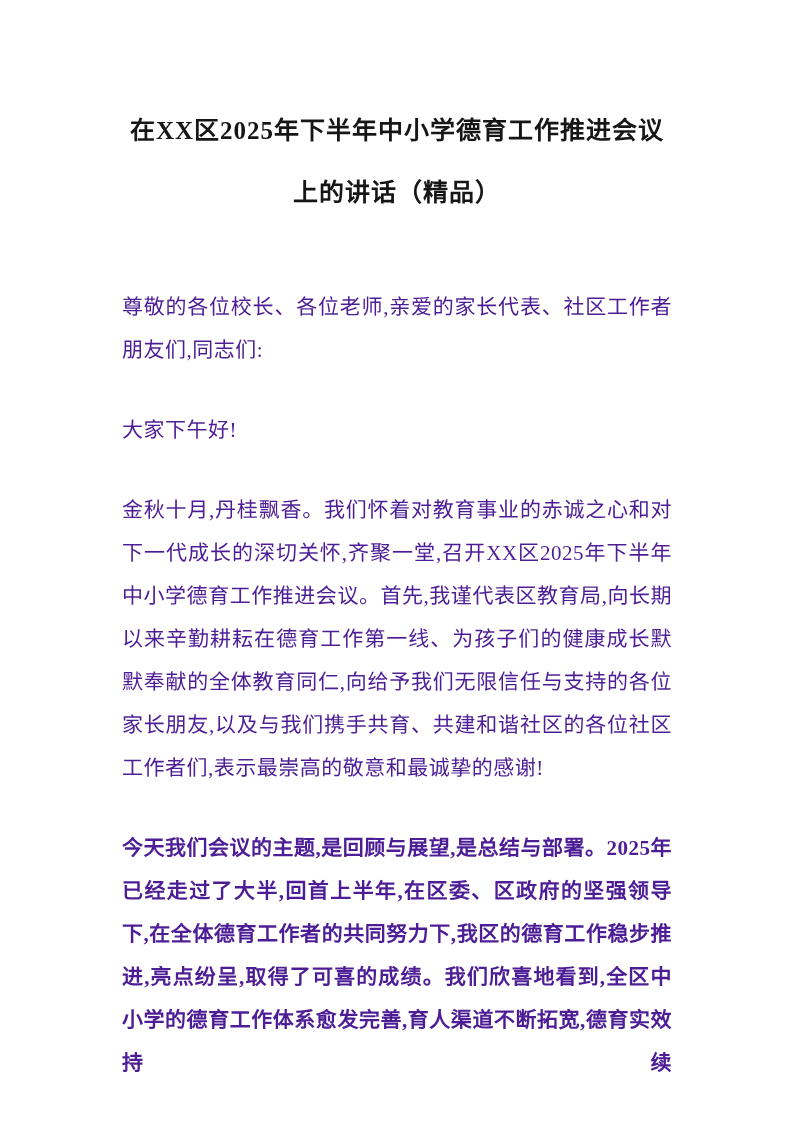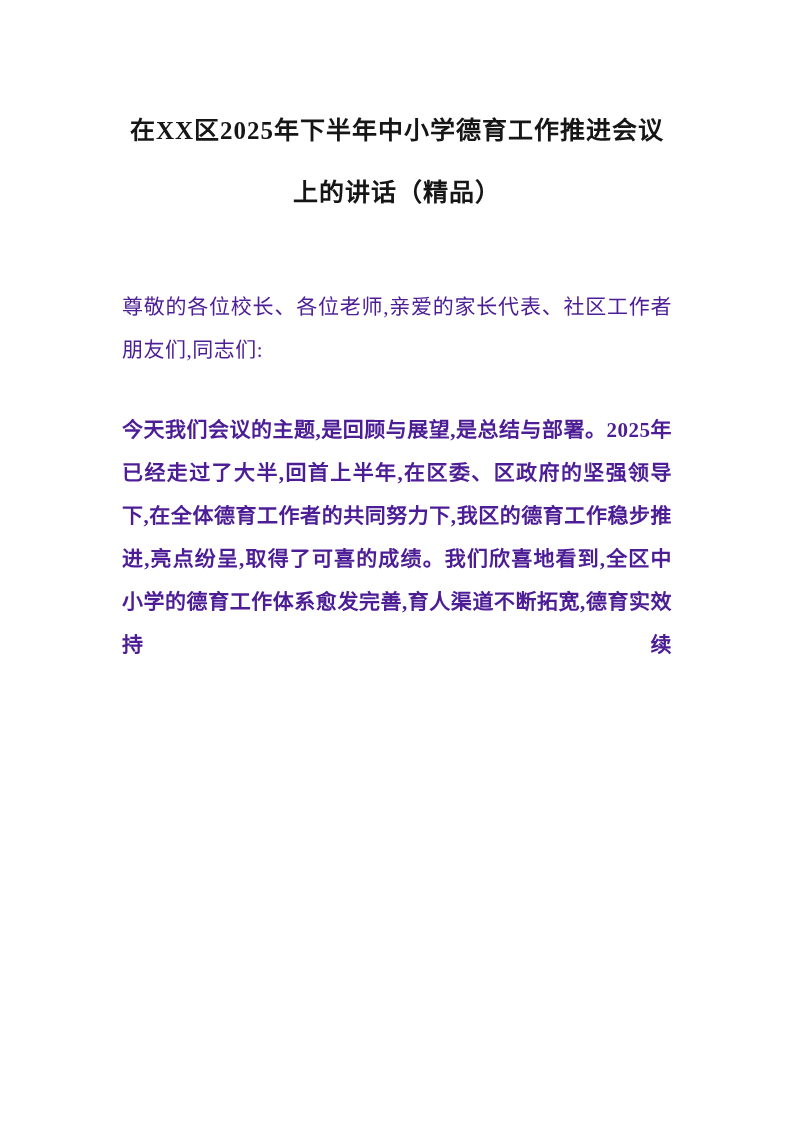--- a/index.html
+++ b/index.html
@@ -44,16 +44,18 @@
   }
 </style>
 </head>
 <body>
 
 <div class="page">
   <h1 class="doc-title">在XX区2025年下半年中小学德育工作推进会议上的讲话（精品）</h1>
 
   <p class="doc-paragraph">尊敬的各位校长、各位老师,亲爱的家长代表、社区工作者朋友们,同志们:</p>
 
+  <p class="doc-paragraph">大家下午好!</p>
 
+  <p class="doc-paragraph">金秋十月,丹桂飘香。我们怀着对教育事业的赤诚之心和对下一代成长的深切关怀,齐聚一堂,召开XX区2025年下半年中小学德育工作推进会议。首先,我谨代表区教育局,向长期以来辛勤耕耘在德育工作第一线、为孩子们的健康成长默默奉献的全体教育同仁,向给予我们无限信任与支持的各位家长朋友,以及与我们携手共育、共建和谐社区的各位社区工作者们,表示最崇高的敬意和最诚挚的感谢!</p>
 
   <p class="doc-paragraph continues">今天我们会议的主题,是回顾与展望,是总结与部署。2025年已经走过了大半,回首上半年,在区委、区政府的坚强领导下,在全体德育工作者的共同努力下,我区的德育工作稳步推进,亮点纷呈,取得了可喜的成绩。我们欣喜地看到,全区中小学的德育工作体系愈发完善,育人渠道不断拓宽,德育实效持续</p>
 </div>
 
 </body></html>

